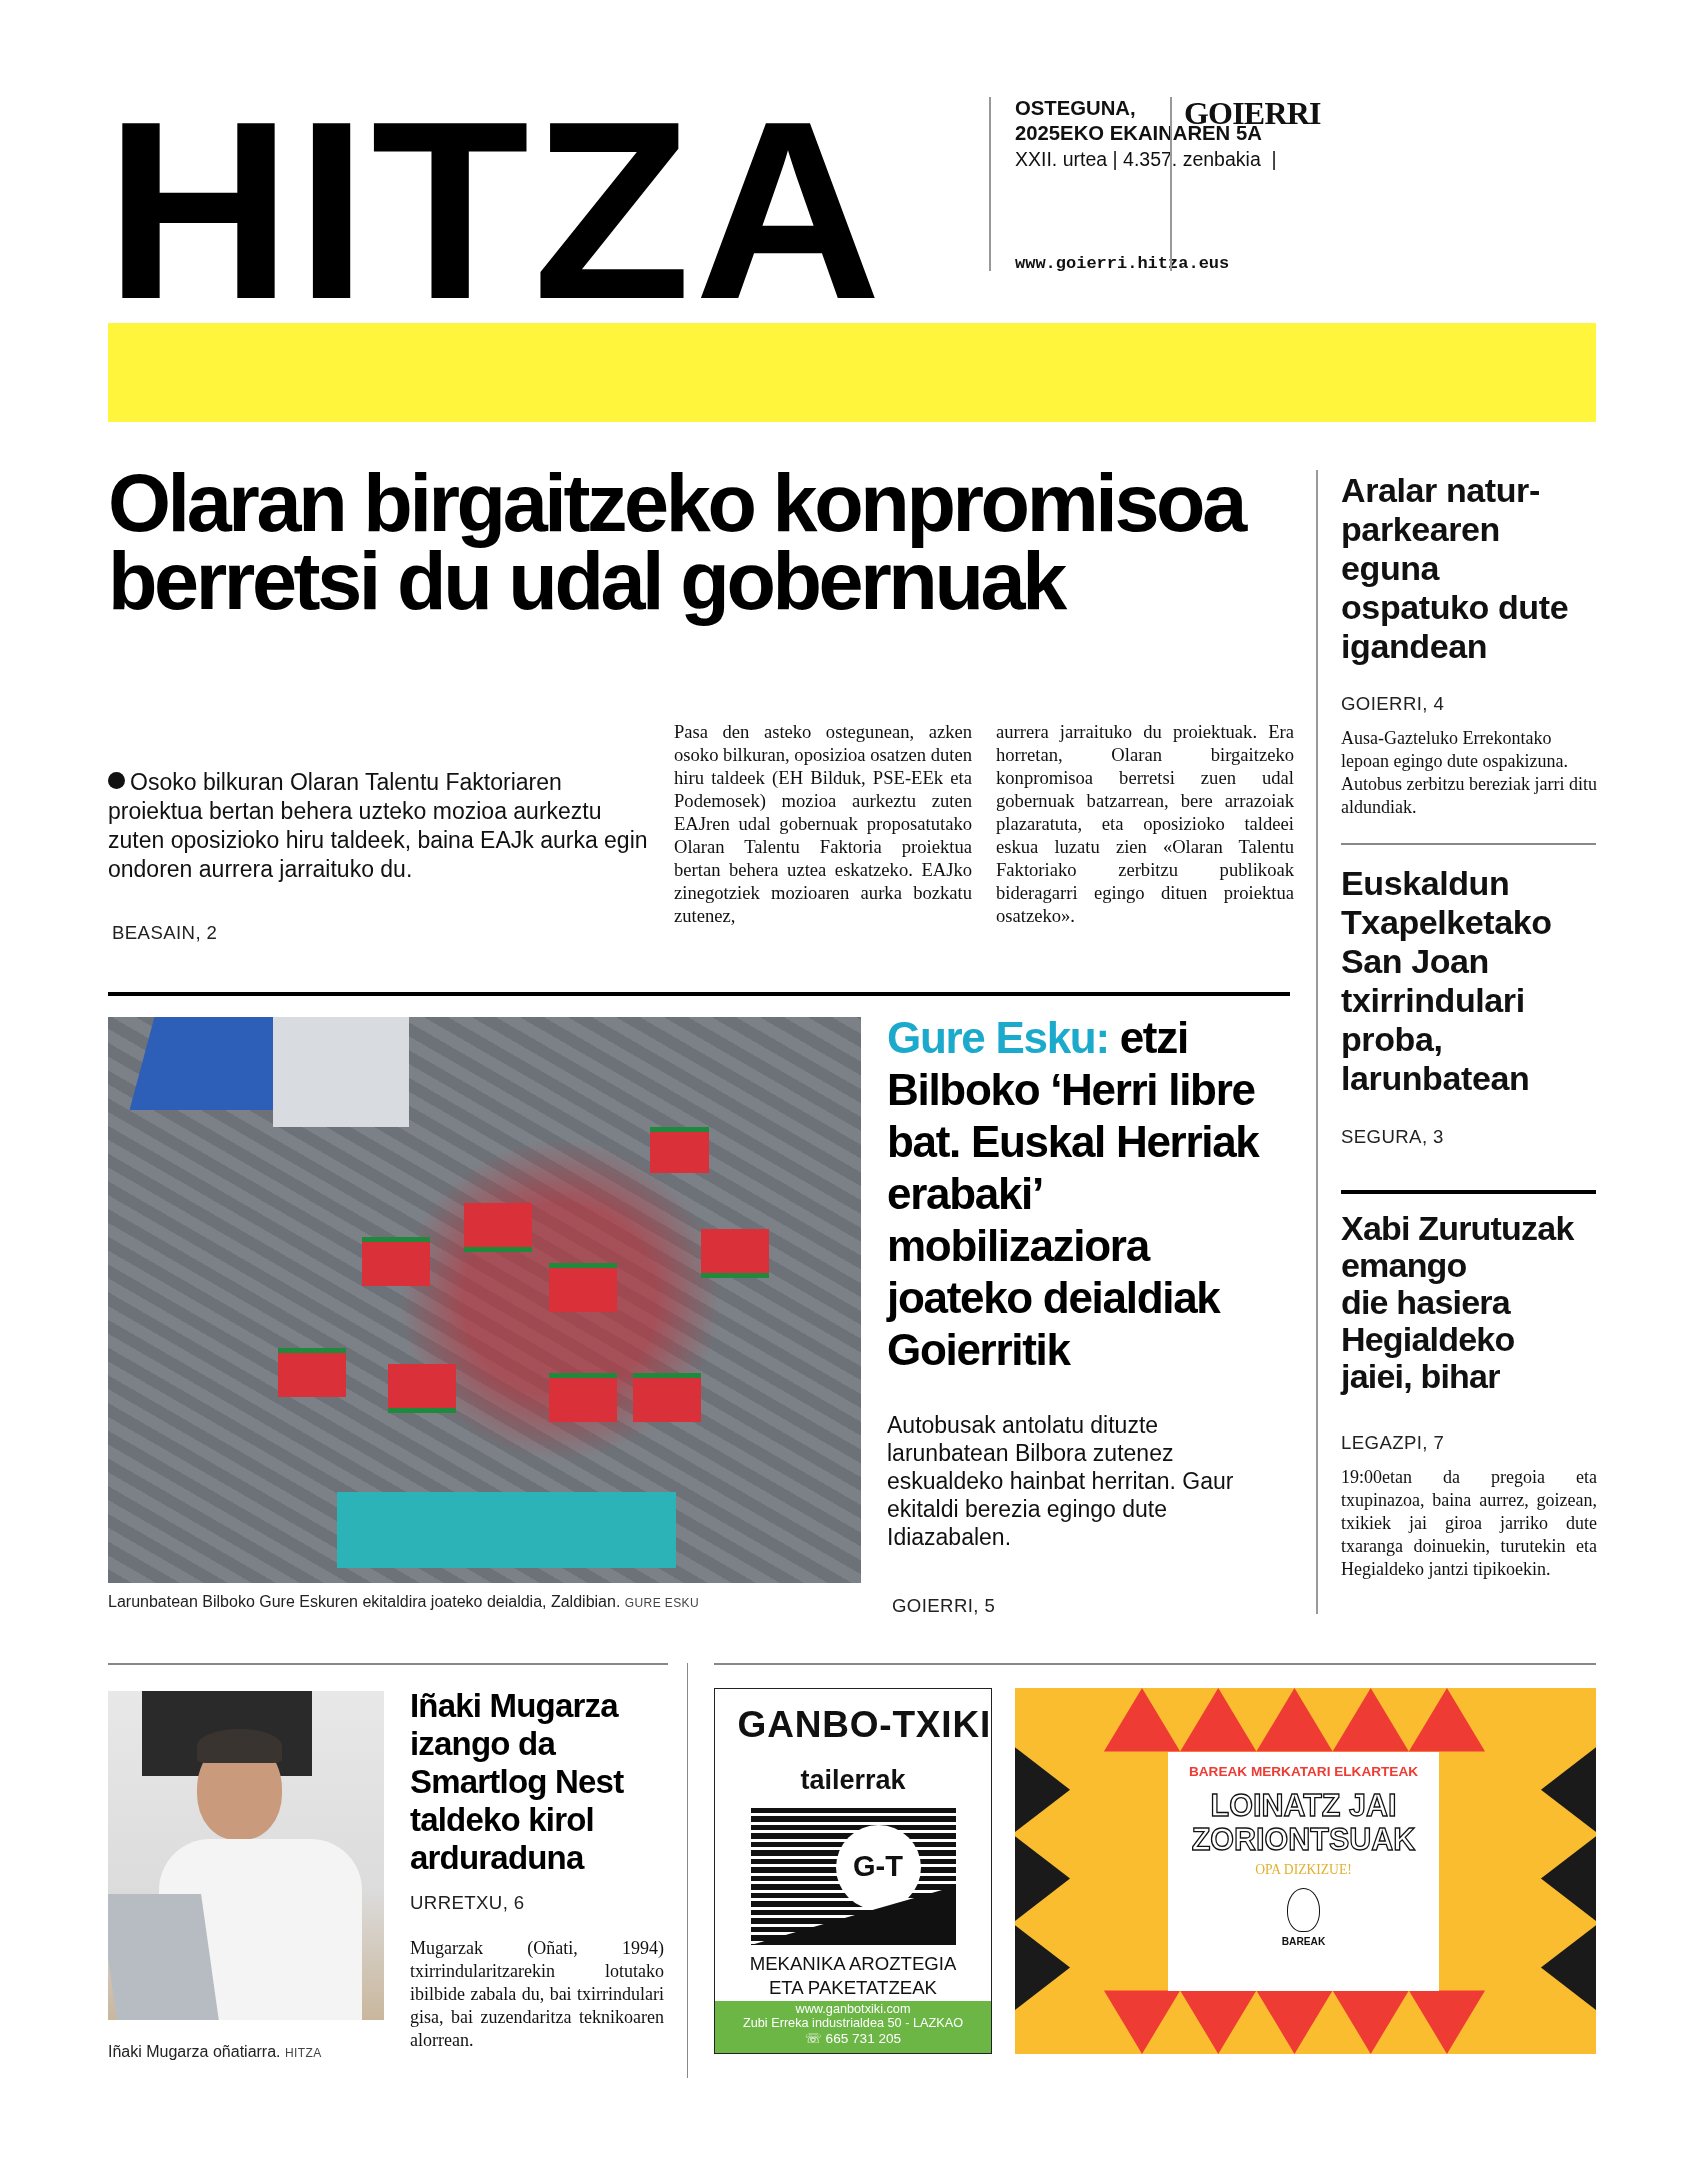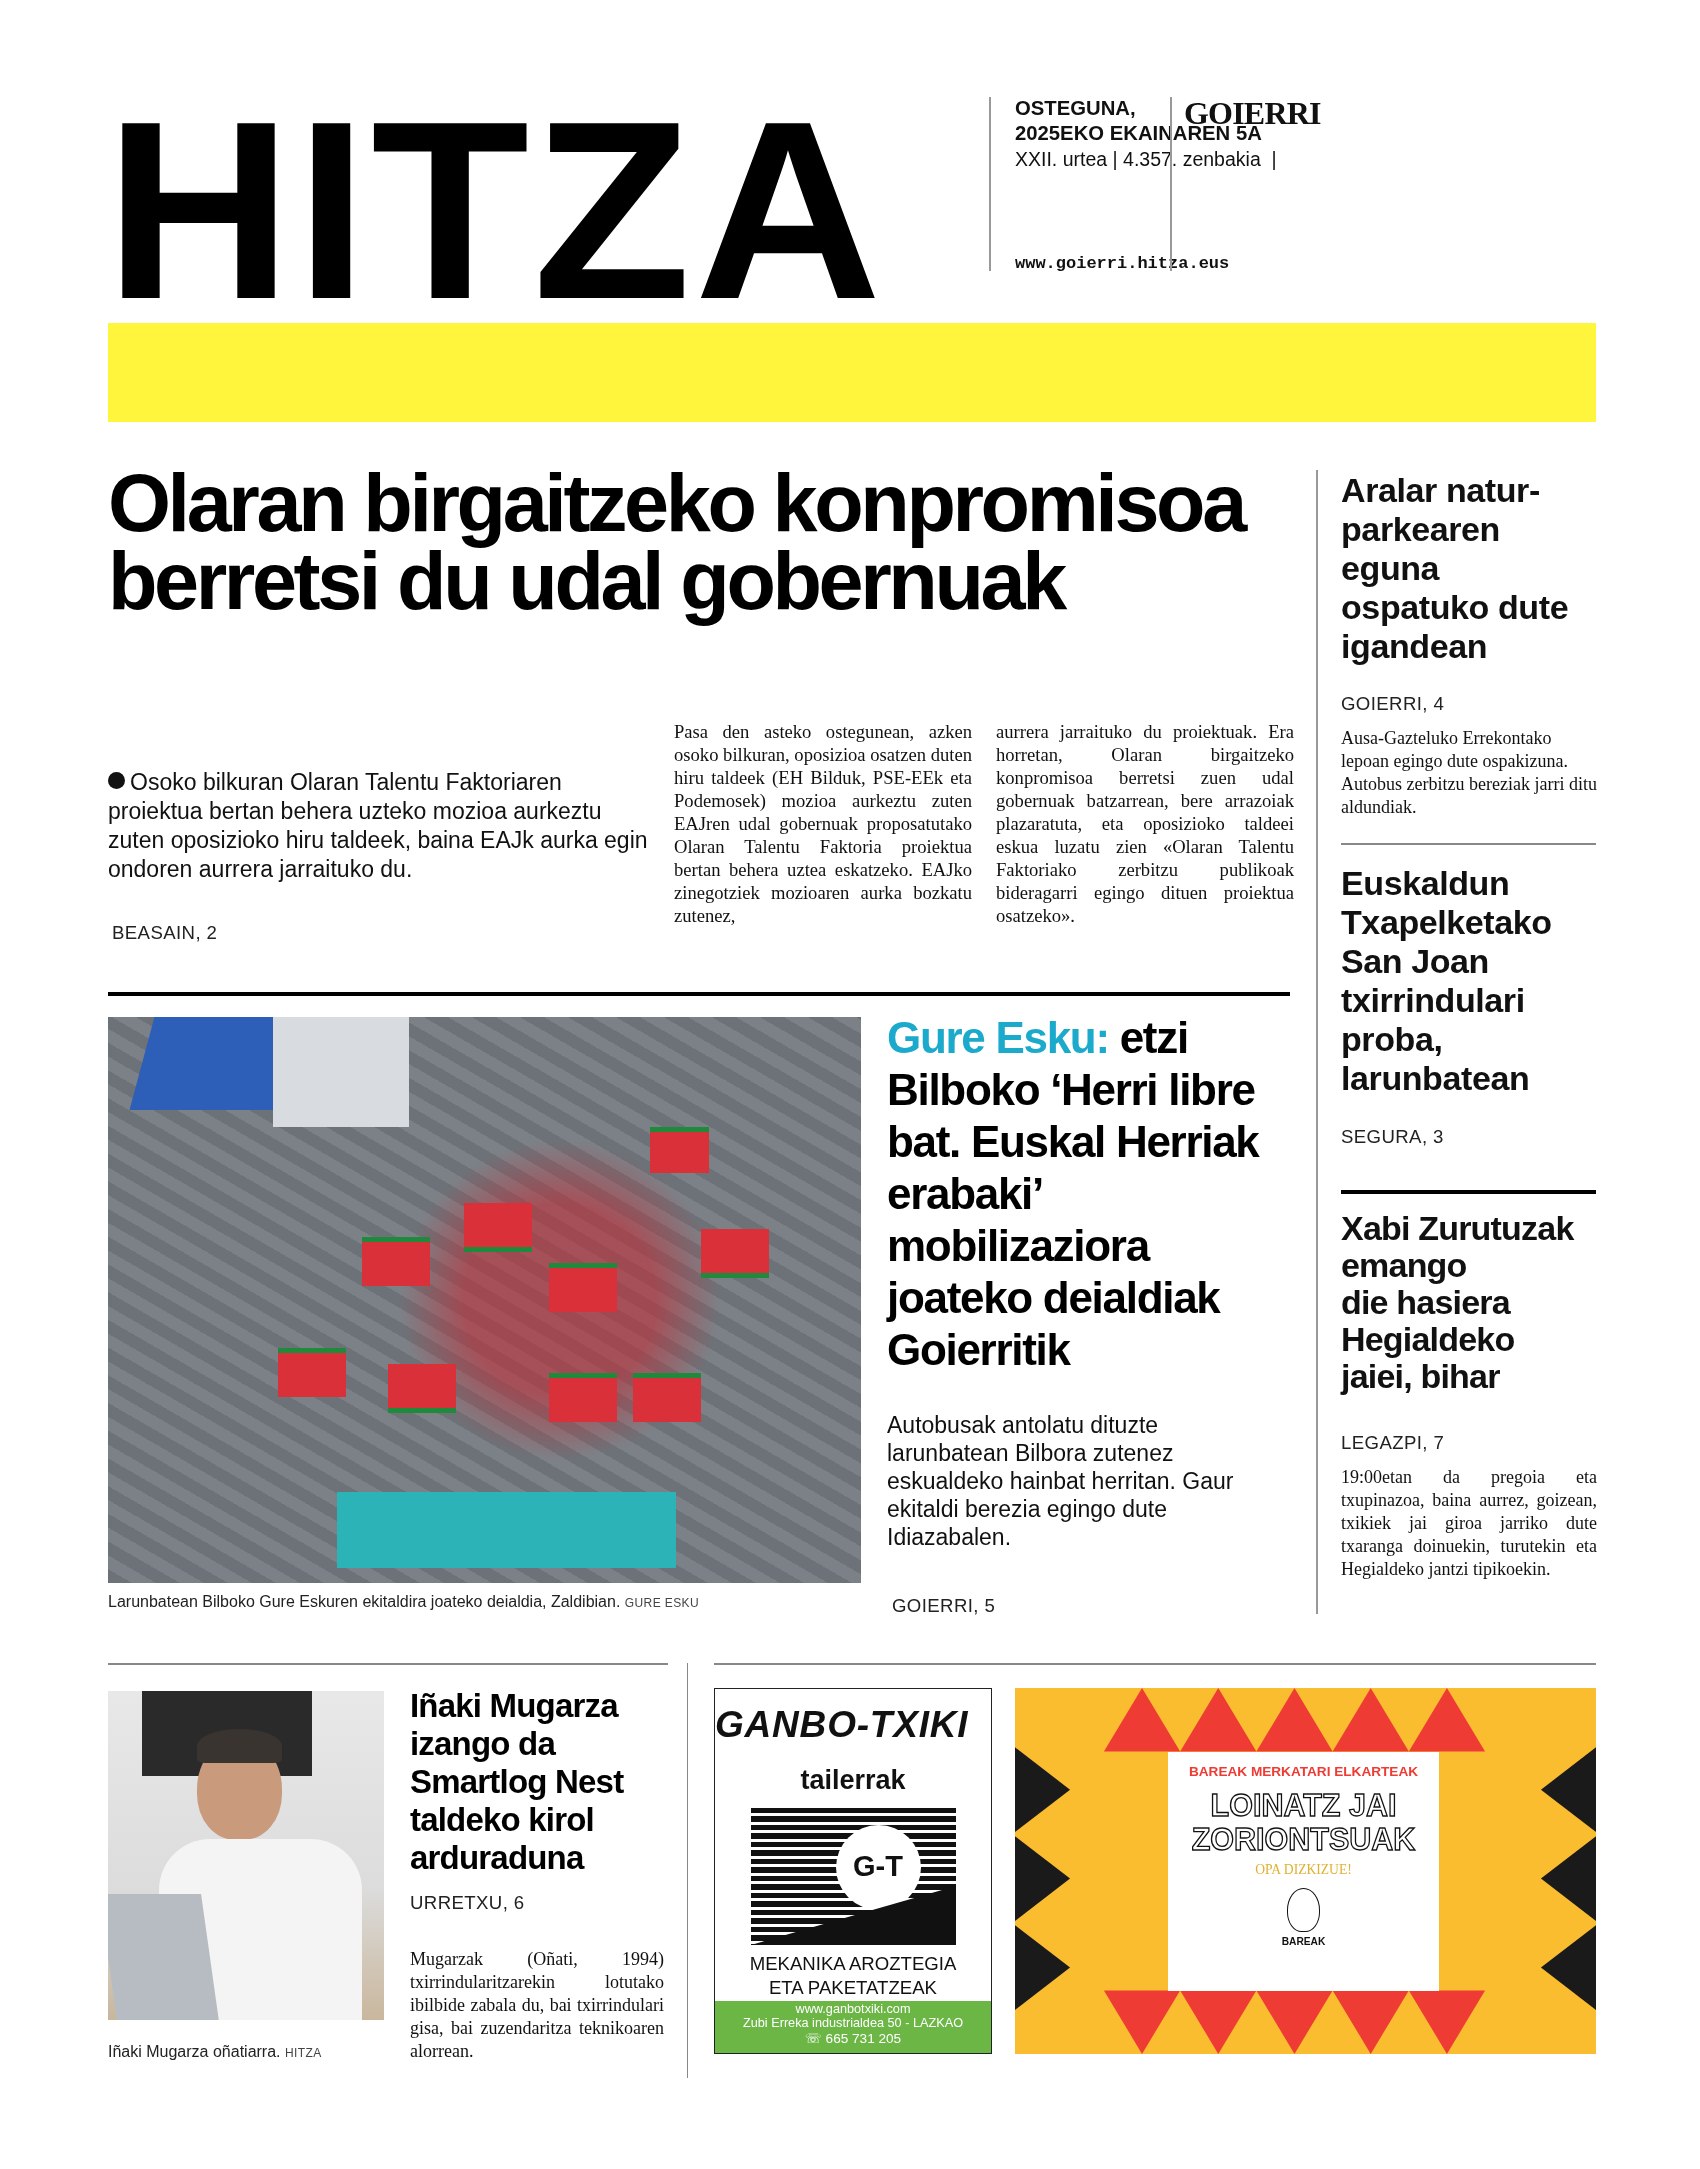--- a/index.html
+++ b/index.html
@@ -156,24 +156,24 @@
 </div>
 
 <div class="abs mug-head sans">
   <div>Iñaki Mugarza</div>
   <div>izango da</div>
   <div>Smartlog Nest</div>
   <div>taldeko kirol</div>
   <div>arduraduna</div>
 </div>
 <div class="abs kicker sans" style="left:410px; top:1892px;">URRETXU, 6</div>
-<div class="abs side-body" style="left:410px; top:1937px; width:254px; text-align:justify;margin-top:11px;">Mugarzak (Oñati, 1994) txirrindularitzarekin lotutako ibilbide zabala du, bai txirrindulari gisa, bai zuzendaritza teknikoaren alorrean.</div>
+<div class="abs side-body" style="left:410px; top:1937px; width:254px; text-align:justify;">Mugarzak (Oñati, 1994) txirrindularitzarekin lotutako ibilbide zabala du, bai txirrindulari gisa, bai zuzendaritza teknikoaren alorrean.</div>
 
 <div class="abs ad1">
-  <div class="abs sans" style="left:0; width:100%; top:15.3px; text-align:left; font-size:37px; font-weight:900; letter-spacing:0.8px;font-style:italic;">GANBO-TXIKI</div>
+  <div class="abs sans" style="left:0; width:100%; top:15.3px; text-align:right; font-size:37px; font-weight:900; letter-spacing:0.8px;">GANBO-TXIKI</div>
   <div class="abs sans" style="left:0; width:100%; top:76px; text-align:center; font-size:27px; font-weight:900;">tailerrak</div>
   <div class="abs" style="left:36px; top:119px; width:205px; height:137px; background:repeating-linear-gradient(180deg,#111 0 5.1px,#fff 5.1px 8.5px);">
     <div class="abs" style="left:85px; top:17px; width:85px; height:85px; border-radius:50%; background:#fff;"></div>
     <div class="abs sans" style="left:93px; top:42px; width:68px; text-align:center; font-size:29px; font-weight:700;">G-T</div>
     <div class="abs" style="left:0; bottom:0; width:0; height:0; border-left:205px solid transparent; border-bottom:59px solid #111;"></div>
   </div>
   <div class="abs sans" style="left:0; width:100%; top:264px; text-align:center; font-size:18.6px;">MEKANIKA AROZTEGIA</div>
   <div class="abs sans" style="left:0; width:100%; top:288px; text-align:center; font-size:18.6px;">ETA PAKETATZEAK</div>
   <div class="abs" style="left:0; top:312px; width:100%; height:53px; background:#6cb646; color:#fff;">
     <div class="sans" style="text-align:center; font-size:12.7px; margin-top:1px;">www.ganbotxiki.com</div>

